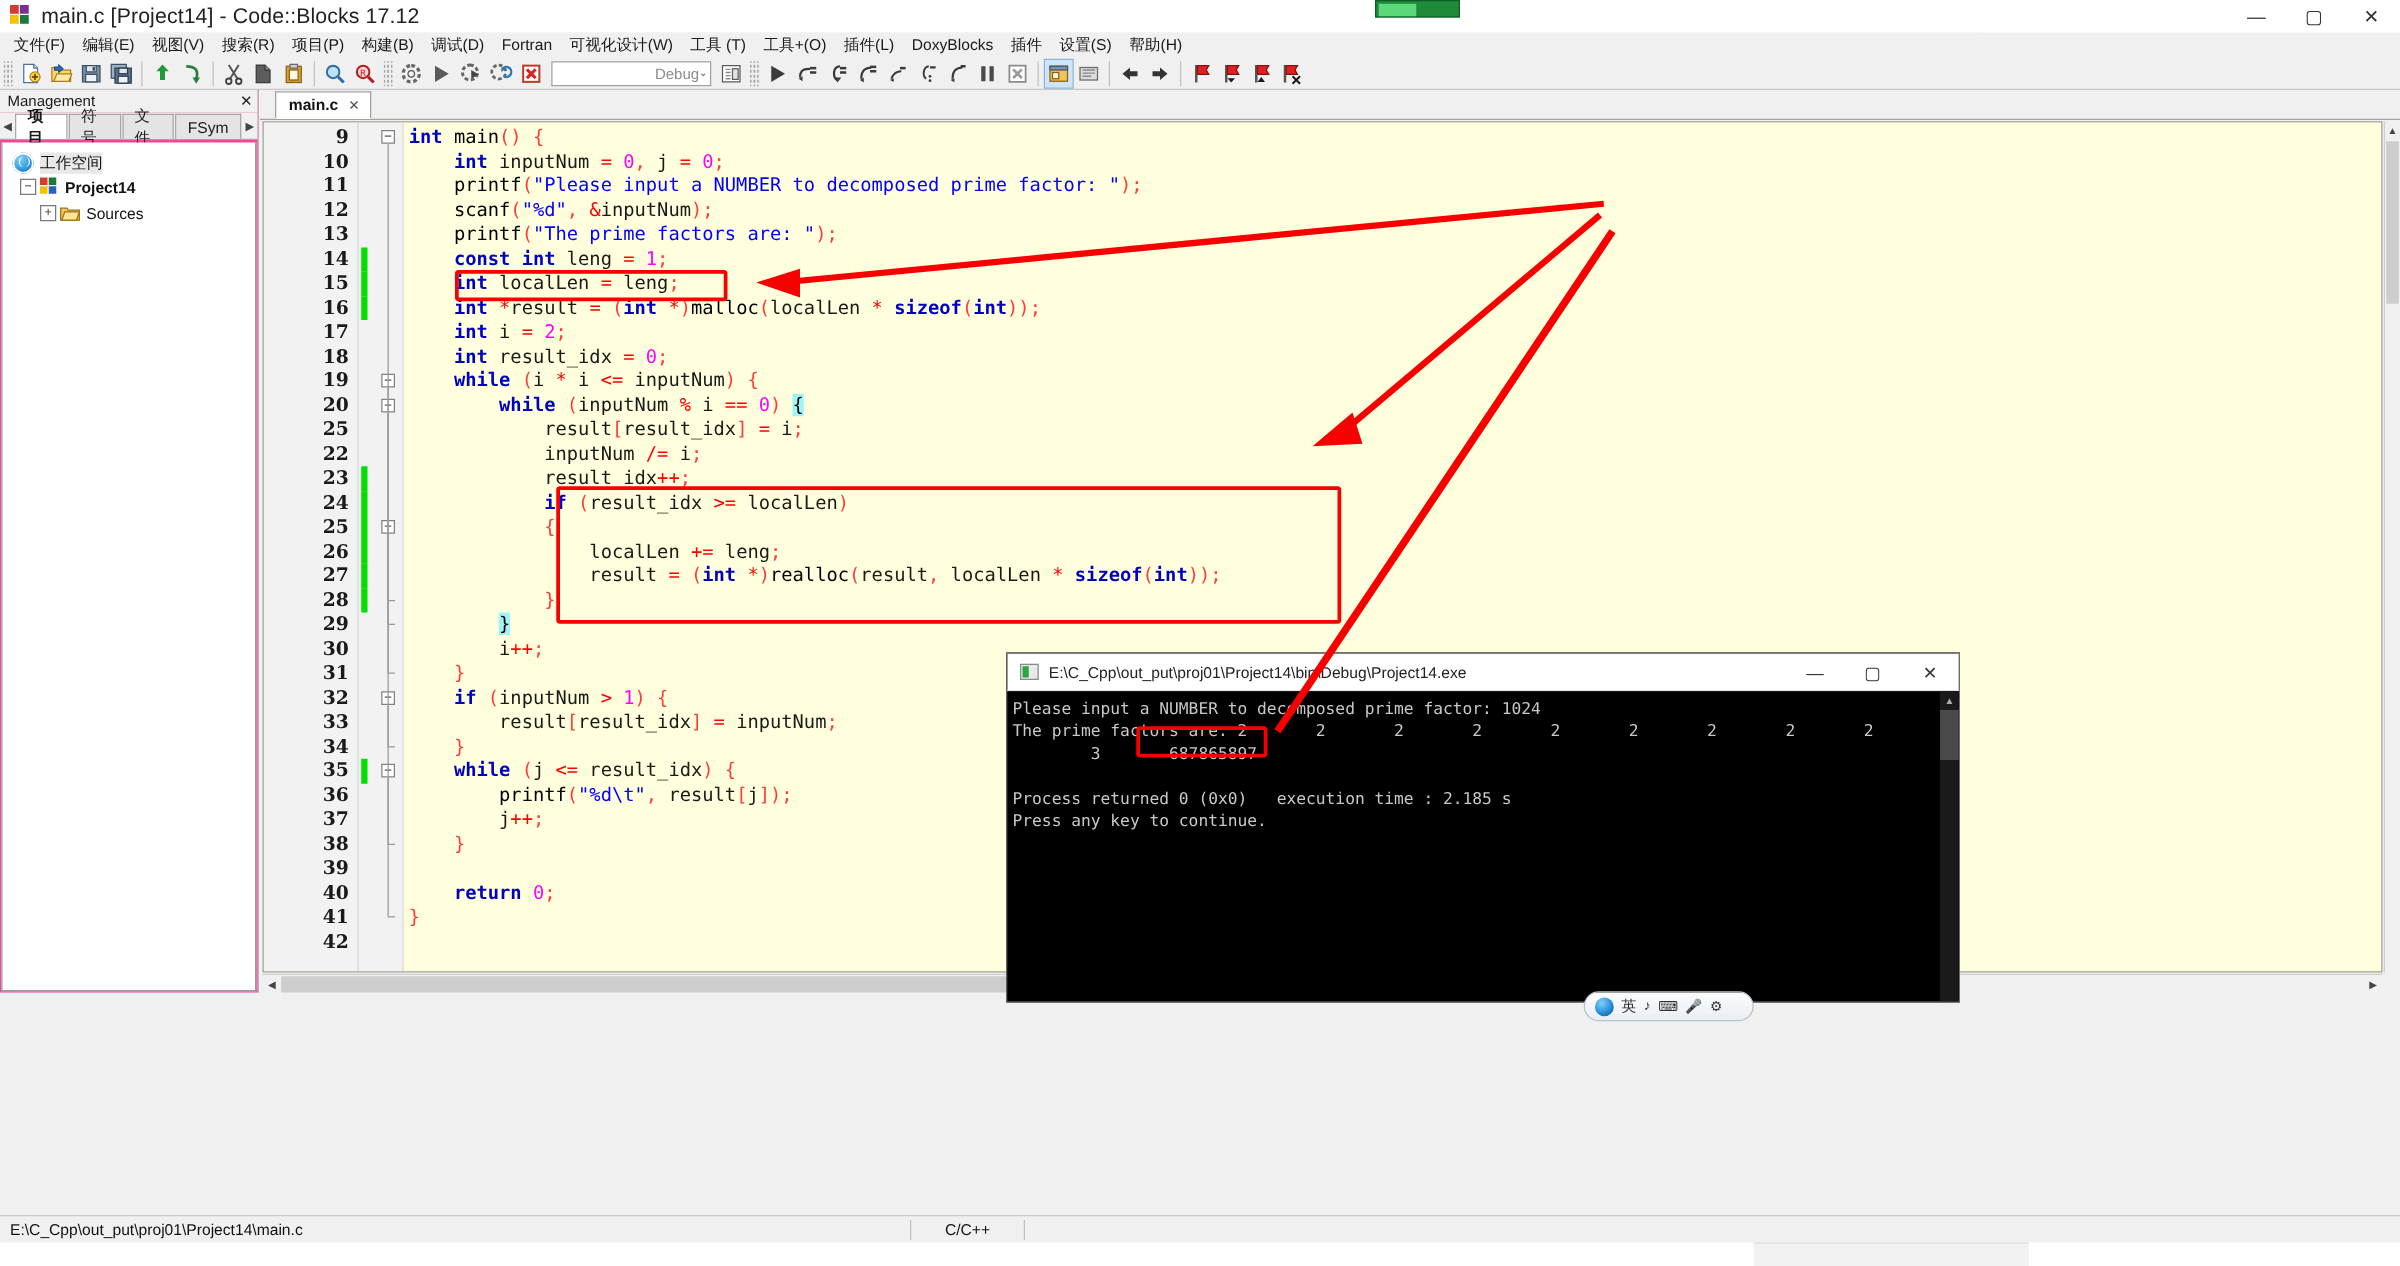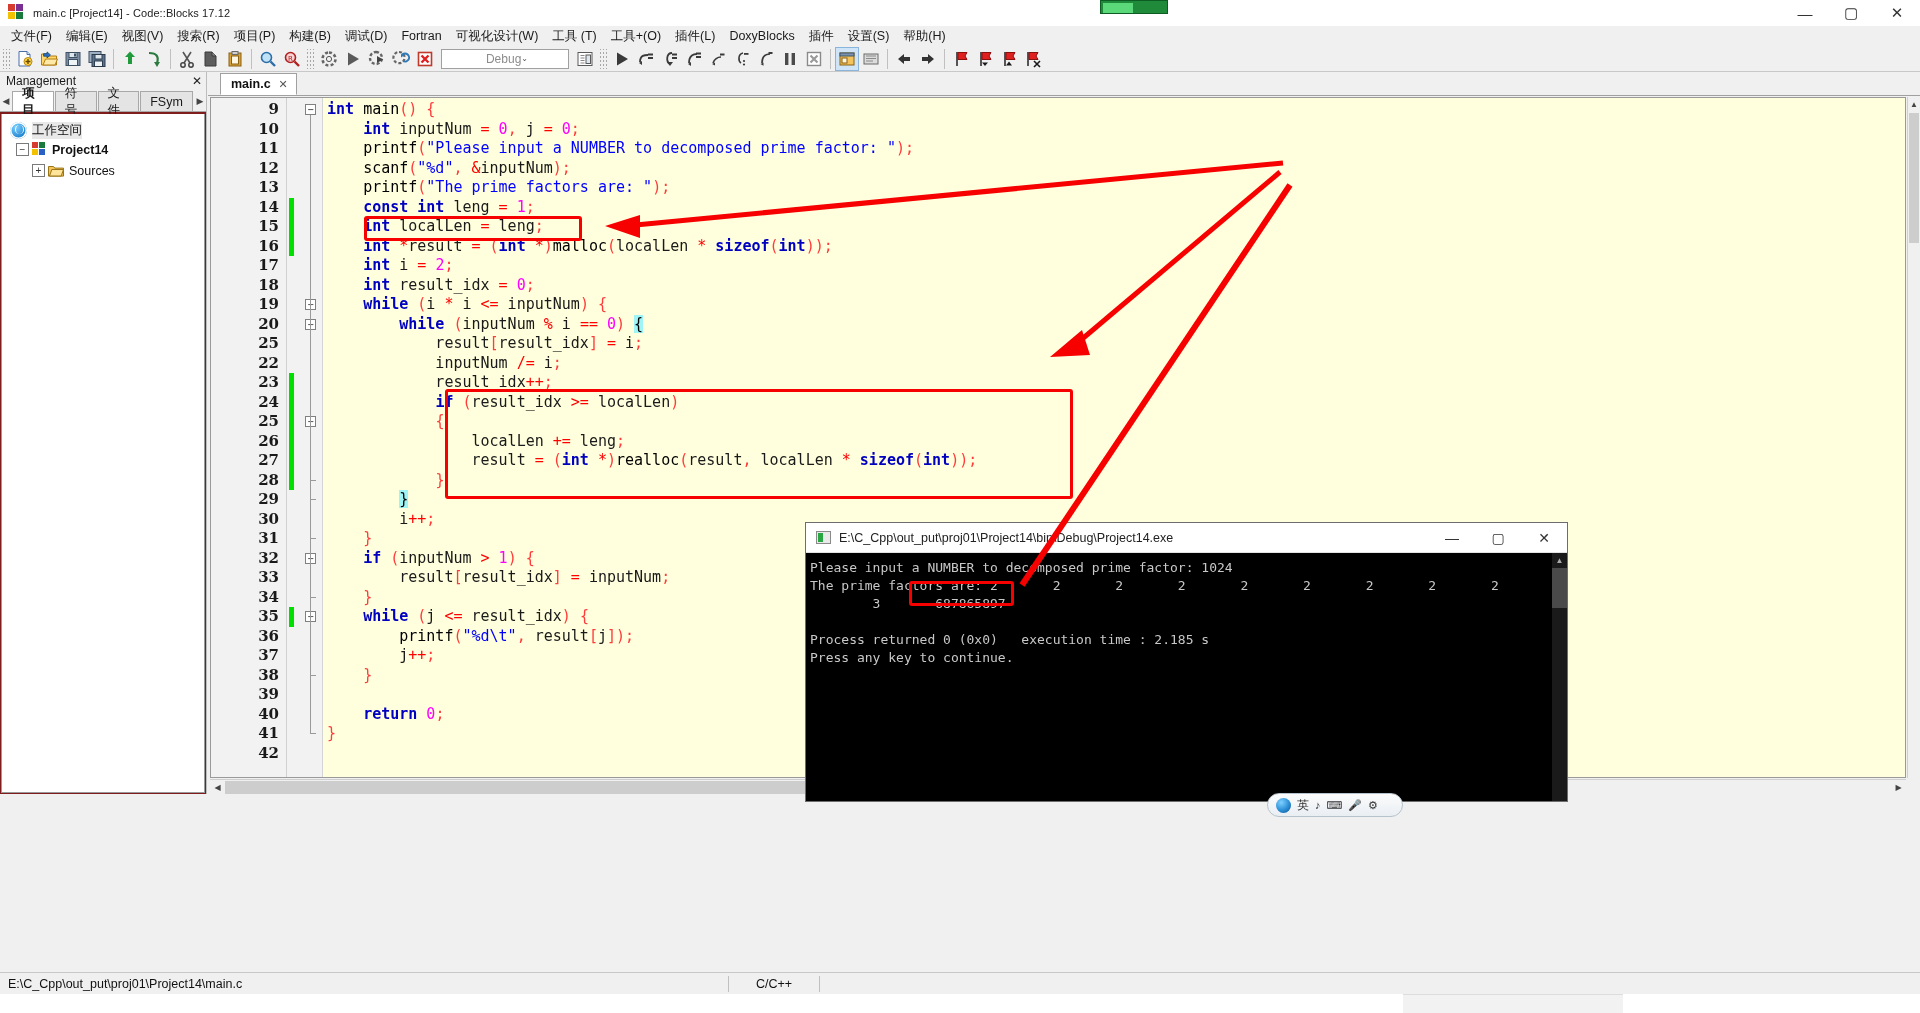--- a/index.html
+++ b/index.html
@@ -26,21 +26,21 @@
   .tb-icon {
     width: 18px; height: 18px; margin-left: 8px; margin-right: 7px;
     position: relative; flex: 0 0 auto;
   }
   .tb-icon i { position: absolute; width: 7px; height: 7px; display: block; }
   .tb-icon i:nth-child(1){ left:0; top:0; background:#d53b2f; }
   .tb-icon i:nth-child(2){ left:8px; top:0; background:#7b2f90; }
   .tb-icon i:nth-child(3){ left:0; top:8px; background:#f2c200; }
   .tb-icon i:nth-child(4){ left:8px; top:8px; background:#1a7a3c; }
   .tb-title {
-    font-size: 11px; color: #222; letter-spacing: 0.1px;
+    font-size: 17px; color: #222; letter-spacing: 0.1px;
     white-space: nowrap;
   }
   .tb-upload {
     position: absolute; left: 1100px; top: 0px; width: 68px; height: 14px;
     background: #1f8a3a; border: 1px solid #0d5c24;
   }
   .tb-upload::after{
     content:""; position:absolute; left:2px; top:2px; width:30px; height:10px;
     background:#5bd97a;
   }
@@ -85,30 +85,30 @@
   .ticon {
     width: 22px; height: 22px; margin: 0 1px;
     display: flex; align-items: center; justify-content: center;
     position: relative; flex: 0 0 auto;
   }
   .ticon svg { display:block; }
 
   .combo {
     width: 128px; height: 20px; margin: 0 4px;
     background: #ffffff; border: 1px solid #a0a0a0;
-    display: flex; align-items: center; justify-content: center;
+    display: flex; align-items: center; justify-content: flex-end;
     font-size: 12px; color: #888; padding: 0 2px 0 6px; flex: 0 0 auto;
   }
   .combo .cv { color:#8c8c8c; }
   .combo .arw { font-size: 8px; color:#555; }
 
   
   .mgmt {
     position: absolute; left: 0; top: 72px; width: 207px; height: 722px;
-    background: #7f1d1d;
+    background: #ec4899;
     border-right: 1px solid #bdbdbd;
   }
   .mgmt-head {
     height: 18px; display:flex; align-items:center; justify-content:space-between;
     padding: 0 4px 0 6px;
     font-size: 12px; color: #1a1a1a;
     background:#f0f0f0;
   }
   .mgmt-close { font-size: 12px; color:#222; cursor:pointer; }
   .mgmt-tabs {

